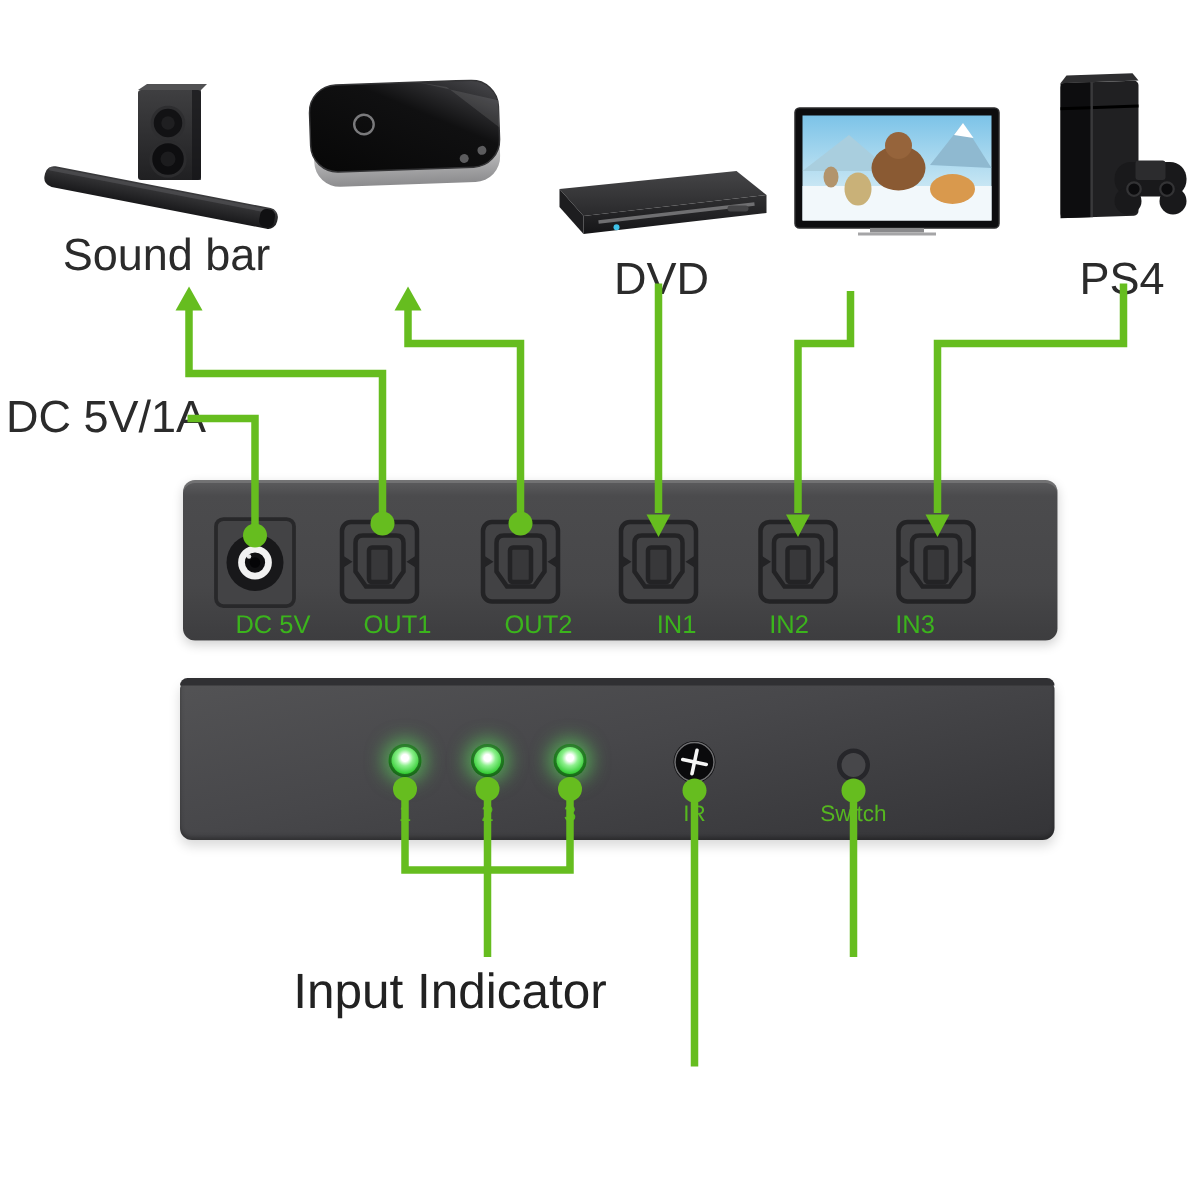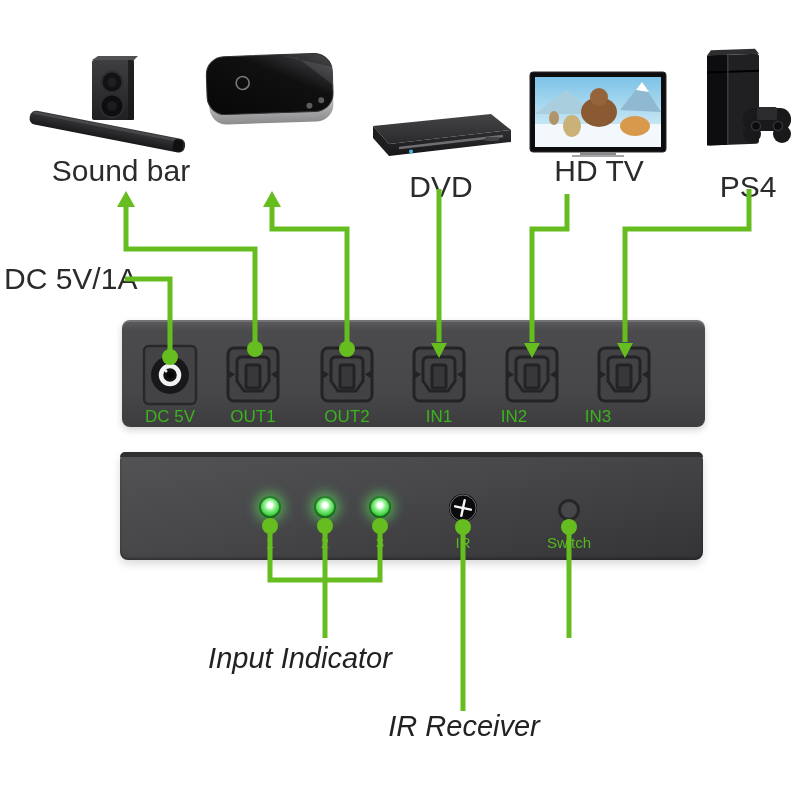--- a/index.html
+++ b/index.html
@@ -1,33 +1,33 @@
 <!DOCTYPE html>
 <html><head>
 <meta charset="utf-8">
 <style>
   html,body{margin:0;padding:0;background:#fff;}
   .stage{position:relative;width:800px;height:800px;background:#fff;overflow:hidden;
          font-family:"Liberation Sans",sans-serif;color:#2a2a2a;}
   .abs{position:absolute;}
   .lbl{position:absolute;transform:translateX(-50%);text-align:center;white-space:pre-line;
        font-size:30px;color:#2b2b2b;line-height:1.0;}
-  .lbl.big{font-size:29px;color:#222;font-style:italic;}
+  .lbl.big{font-size:33px;color:#222;}
   .lbl.left{transform:none;text-align:left;white-space:nowrap;}
   .panel{position:absolute;border-radius:8px;}
   .panel.back{left:122px;top:320px;width:583px;height:107px;
     background:linear-gradient(180deg,#5d5d5f 0%,#4b4b4d 10%,#474749 65%,#3d3d3f 100%);
     box-shadow:inset 0 2px 0 rgba(255,255,255,.14), 0 3px 7px rgba(0,0,0,.18);}
   .panel.front{left:120px;top:452px;width:583px;height:108px;
     background:linear-gradient(168deg,#535355 0%,#47474a 45%,#343437 100%);
     box-shadow:inset 0 -2px 3px rgba(0,0,0,.3), 0 4px 8px rgba(0,0,0,.15);}
   .panel.front::before{content:"";position:absolute;left:0;top:0;width:100%;height:5px;
     background:#303033;border-radius:8px 8px 0 0;}
   .portlbl{position:absolute;transform:translateX(-50%);font-size:17px;color:#3bb41c;
-    white-space:nowrap;top:87px;}
+    white-space:nowrap;top:87px;margin-left:12px;}
   .frontlbl{position:absolute;transform:translateX(-50%);font-size:15px;color:#55b71f;
     white-space:nowrap;top:82px;}
   .led{position:absolute;width:22px;height:22px;border-radius:50%;
     background:radial-gradient(circle at 50% 42%, #ffffff 0 14%, #8df08d 32%, #35cc35 62%, #135b13 100%);
     box-shadow:0 0 11px 4px rgba(92,226,92,.55), inset 0 0 0 2px rgba(10,50,10,.55);}
   .switch-btn{position:absolute;width:22px;height:22px;border-radius:50%;
     border:3px solid #26262a;background:#47474a;box-sizing:border-box;}
   svg{display:block;}
 </style>
 </head>
@@ -143,23 +143,22 @@
       </g>
       <rect x="50" y="62" width="48" height="23" rx="11" fill="#19191b"></rect>
       <circle cx="59" cy="88" r="9" fill="#19191b"></circle>
       <circle cx="89" cy="88" r="9" fill="#19191b"></circle>
       <rect x="64" y="61" width="20" height="13" rx="2" fill="#2c2c2e"></rect>
       <circle cx="63" cy="80" r="4.5" fill="#0c0c0e" stroke="#333335" stroke-width="1.5"></circle>
       <circle cx="85" cy="80" r="4.5" fill="#0c0c0e" stroke="#333335" stroke-width="1.5"></circle>
     </svg>
   </div>
 
-  <div class="lbl" style="left:121px;top:156px">Sound bar</div>
+  <div class="lbl" style="left:111px;top:156px">Sound bar</div>
   <div class="lbl" style="left:441px;top:172px">DVD</div>
-  <div class="lbl" style="left:599px;top:156px">HD TV</div>
   <div class="lbl" style="left:748px;top:172px">PS4</div>
   <div class="lbl left" style="left:4px;top:264px">DC 5V/1A</div>
 
   <div class="panel back">
 
     <div class="abs" style="left:20px;top:24px">
       <svg width="56" height="62" viewBox="0 0 56 62">
         <rect x="2" y="2" width="52" height="58" rx="5" fill="#434345" stroke="#28282a" stroke-width="2.5"></rect>
         <circle cx="28" cy="31" r="19" fill="#18181a"></circle>
         <circle cx="28" cy="31" r="9" fill="#101012" stroke="#f2f2f2" stroke-width="4.5"></circle>
@@ -290,15 +289,14 @@
       <circle cx="170" cy="357" r="8"></circle>
       <circle cx="270" cy="526" r="8"></circle>
       <circle cx="325" cy="526" r="8"></circle>
       <circle cx="380" cy="526" r="8"></circle>
       <circle cx="463" cy="527" r="8"></circle>
       <circle cx="569" cy="527" r="8"></circle>
     </g>
   </svg>
 
   <div class="lbl big" style="left:300px;top:644px;z-index:10">Input Indicator</div>
-  <div class="lbl big" style="left:464px;top:712px;z-index:10">IR Receiver</div>
 
 </div>
 
 </body></html>

